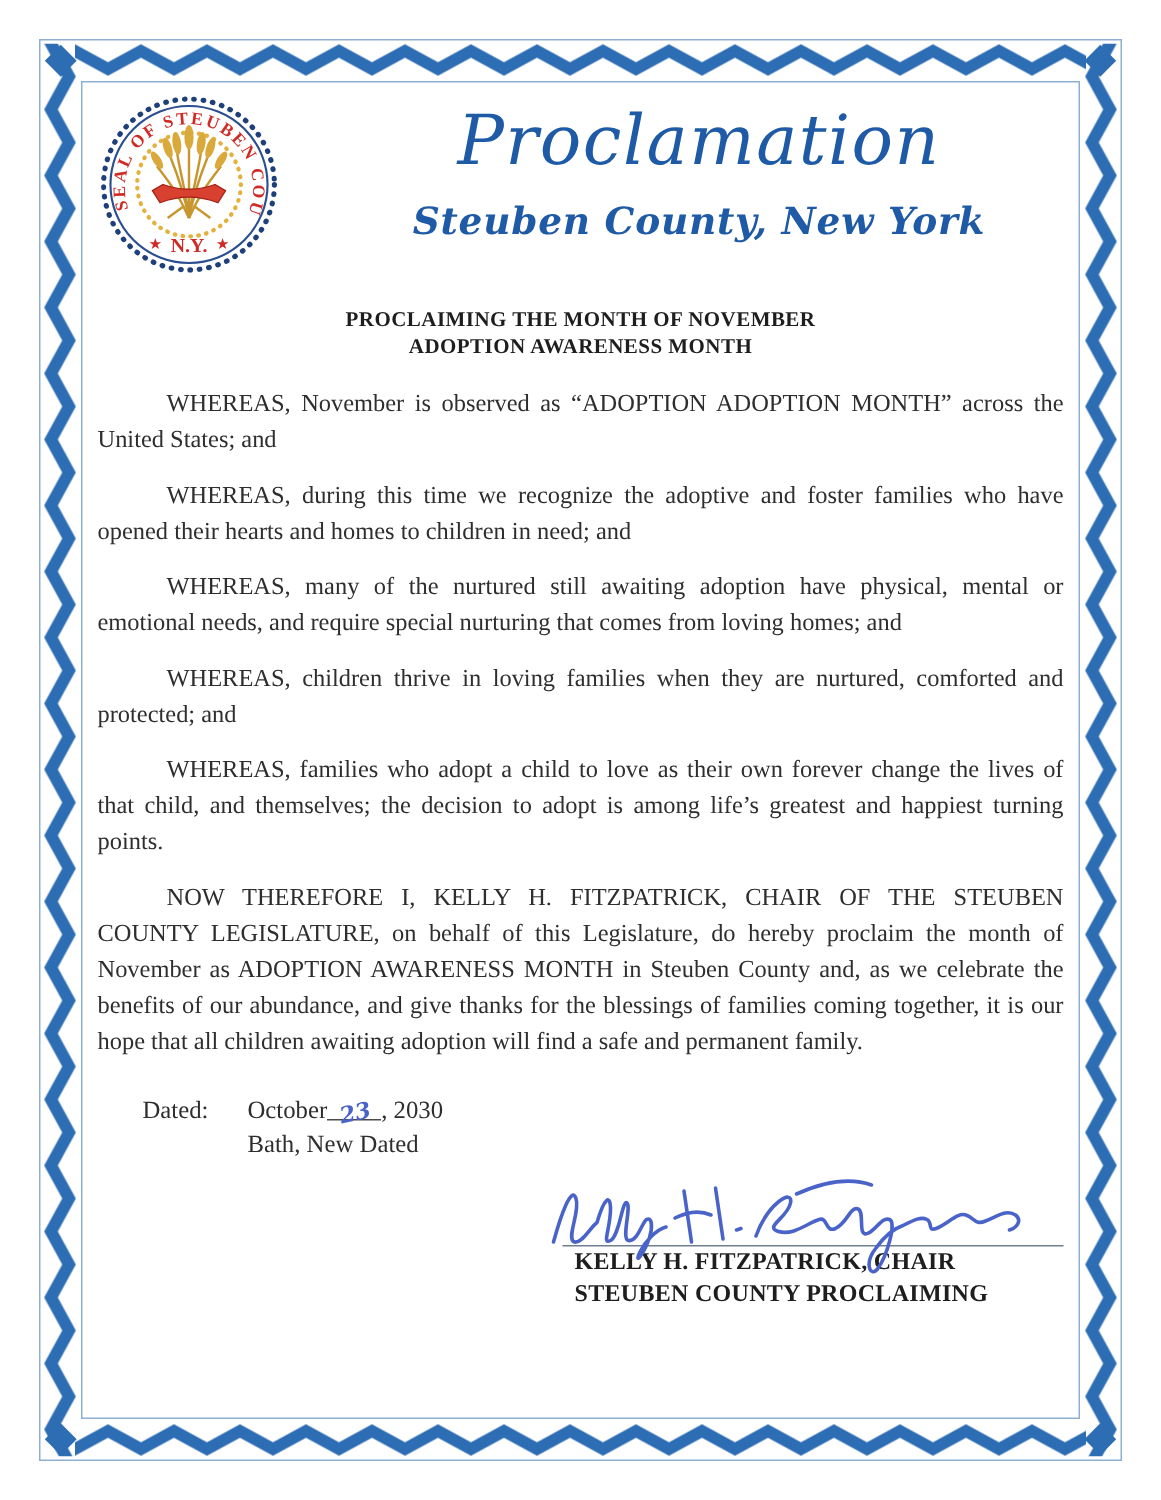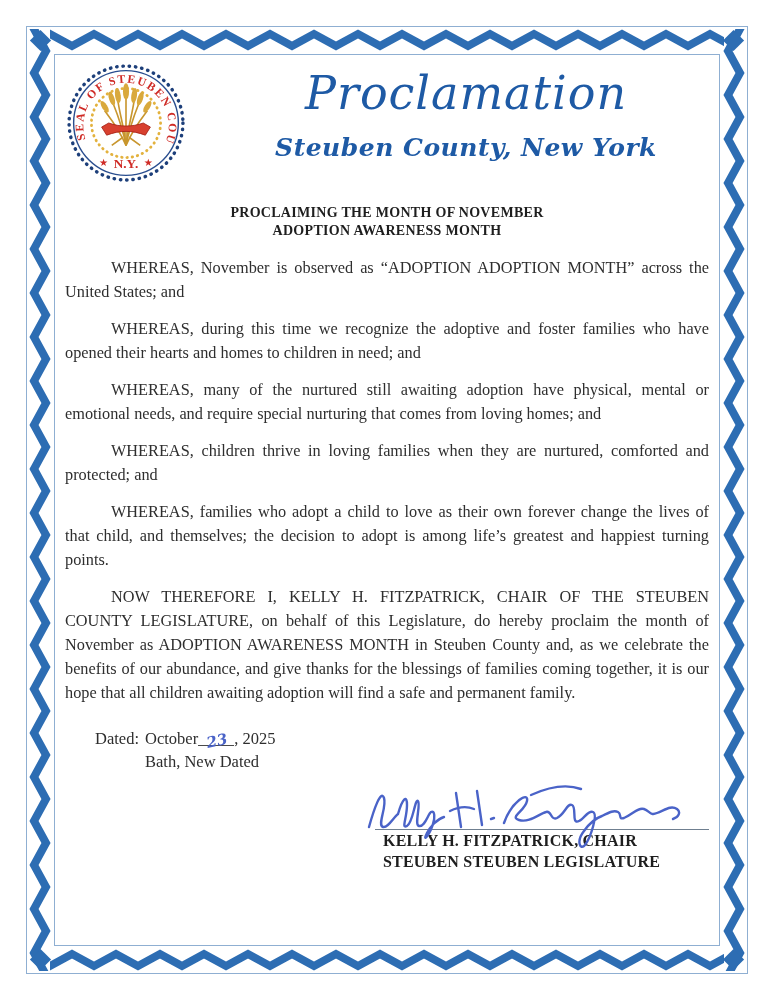--- a/index.html
+++ b/index.html
@@ -41,21 +41,21 @@
   .subtitle-script{
     font-family:"DejaVu Serif", serif;font-style:italic;font-weight:bold;
     font-size:25px;color:var(--script-blue);margin-top:14px;letter-spacing:.5px;
   }
   .heading{margin-top:16px;text-align:center;font-weight:bold;font-size:14px;line-height:1.28;color:#1e1e1e;letter-spacing:.3px;}
   .paras{margin-top:16px;}
   .para{margin:0 0 13px 0;text-align:justify;text-indent:46px;font-size:16.3px;line-height:24px;}
   .para:last-child{margin-bottom:0;}
   .b{font-weight:normal;}
 
-  .dated{display:flex;gap:6px;margin:22px 0 0 30px;font-size:16.5px;line-height:23px;}
+  .dated{display:flex;gap:26px;margin:22px 0 0 30px;font-size:16.5px;line-height:23px;}
   .blank{display:inline-block;min-width:36px;border-bottom:1.5px solid #4a4a4a;text-align:center;line-height:12px;}
   .hand{display:inline-block;transform:rotate(-12deg) translateY(2px);color:var(--ink-blue);
         font-family:"DejaVu Serif", serif;font-style:italic;font-weight:bold;font-size:15px;}
 
   .sig-block{position:relative;width:334px;margin-left:auto;margin-top:8px;padding-top:48px;}
   .scrawl{position:absolute;top:-8px;left:-14px;}
   .sig-line{border-top:1.5px solid #6f7f90;}
   .sig-name,.sig-org{font-weight:bold;font-size:16px;line-height:21px;color:#1e1e1e;padding-left:8px;letter-spacing:.2px;}
 </style>
 </head>
@@ -158,33 +158,33 @@
     <p class="para"><span class="b">WHEREAS,</span><span> during this time we recognize the adoptive and foster families who have opened their hearts and homes to children in need; and</span></p>
     <p class="para"><span class="b">WHEREAS,</span><span> many of the nurtured still awaiting adoption have physical, mental or emotional needs, and require special nurturing that comes from loving homes; and</span></p>
     <p class="para"><span class="b">WHEREAS,</span><span> children thrive in loving families when they are nurtured, comforted and protected; and</span></p>
     <p class="para"><span class="b">WHEREAS,</span><span> families who adopt a child to love as their own forever change the lives of that child, and themselves; the decision to adopt is among life’s greatest and happiest turning points.</span></p>
     <p class="para"><span class="b">NOW THEREFORE I, KELLY H. FITZPATRICK, CHAIR OF THE STEUBEN COUNTY LEGISLATURE,</span><span> on behalf of this Legislature, do hereby proclaim the month of November as </span><span class="b">ADOPTION AWARENESS MONTH</span><span> in Steuben County and, as we celebrate the benefits of our abundance, and give thanks for the blessings of families coming together, it is our hope that all children awaiting adoption will find a safe and permanent family.</span></p>
   </div>
 
   <div class="dated">
     <div>Dated:</div>
     <div>
-      <div><span>October</span><span class="blank"><span class="hand">23</span></span><span>, 2025</span></div>
+      <div><span>October</span><span class="blank"><span class="hand">23</span></span><span>, 2030</span></div>
       <div>Bath, New Dated</div>
     </div>
   </div>
 
   <div class="sig-block">
     <svg class="scrawl" width="330" height="78" viewBox="0 0 330 78">
       <g fill="none" stroke="#4a63c8" stroke-width="2.4" stroke-linecap="round">
         <path d="M8,54 C13,36 20,16 23,25 C26,34 16,52 22,54 C27,55 32,45 37,41 C42,24 46,22 46,32 C46,45 40,56 46,53 C52,50 54,25 57,28 C60,31 53,52 58,53 C64,54 67,41 70,39 C74,37 74,45 72,51 C68,63 61,70 66,60 C69,54 76,46 83,44"></path>
         <path d="M95,20 L100,54 M89,38 C99,33 106,33 113,36 M116,18 L121,52"></path>
         <path d="M130,46 L133,45"></path>
         <path d="M143,50 C151,28 168,18 166,28 C164,38 148,44 158,47 C168,50 178,41 185,39 C191,37 189,48 196,45 C204,41 206,30 211,32 C216,34 210,52 218,48 C223,46 227,37 232,39 C237,41 230,64 224,72 C219,78 215,68 223,58 C228,51 235,45 241,43 C249,39 253,37 257,39 C261,41 257,47 263,45 C271,42 277,34 283,36 C289,38 289,43 296,40 C304,37 310,32 316,36 C320,39 318,44 312,46"></path>
         <path d="M170,22 C190,13 206,11 220,16"></path>
       </g>
     </svg>
     <div class="sig-line"></div>
     <div class="sig-name">KELLY H. FITZPATRICK, CHAIR</div>
-    <div class="sig-org">STEUBEN STEUBEN LEGISLATURE</div>
+    <div class="sig-org">STEUBEN COUNTY PROCLAIMING</div>
   </div>
 
 </div>
 
 </body></html>

